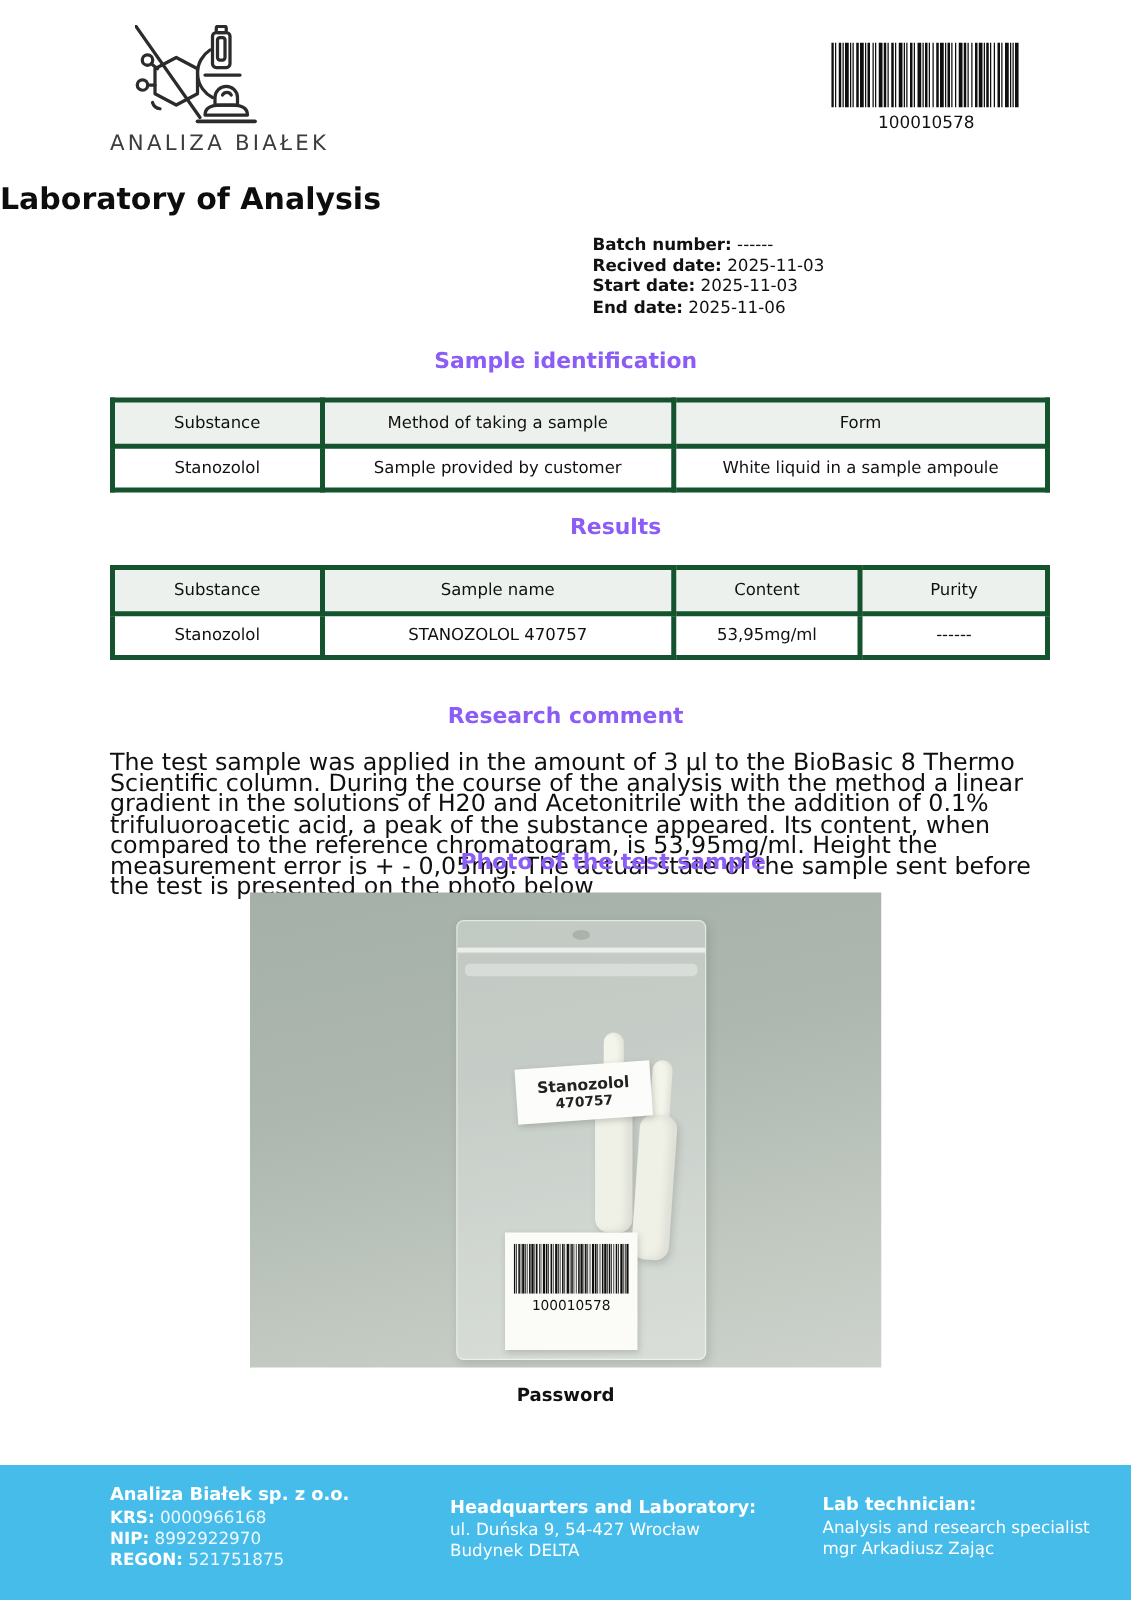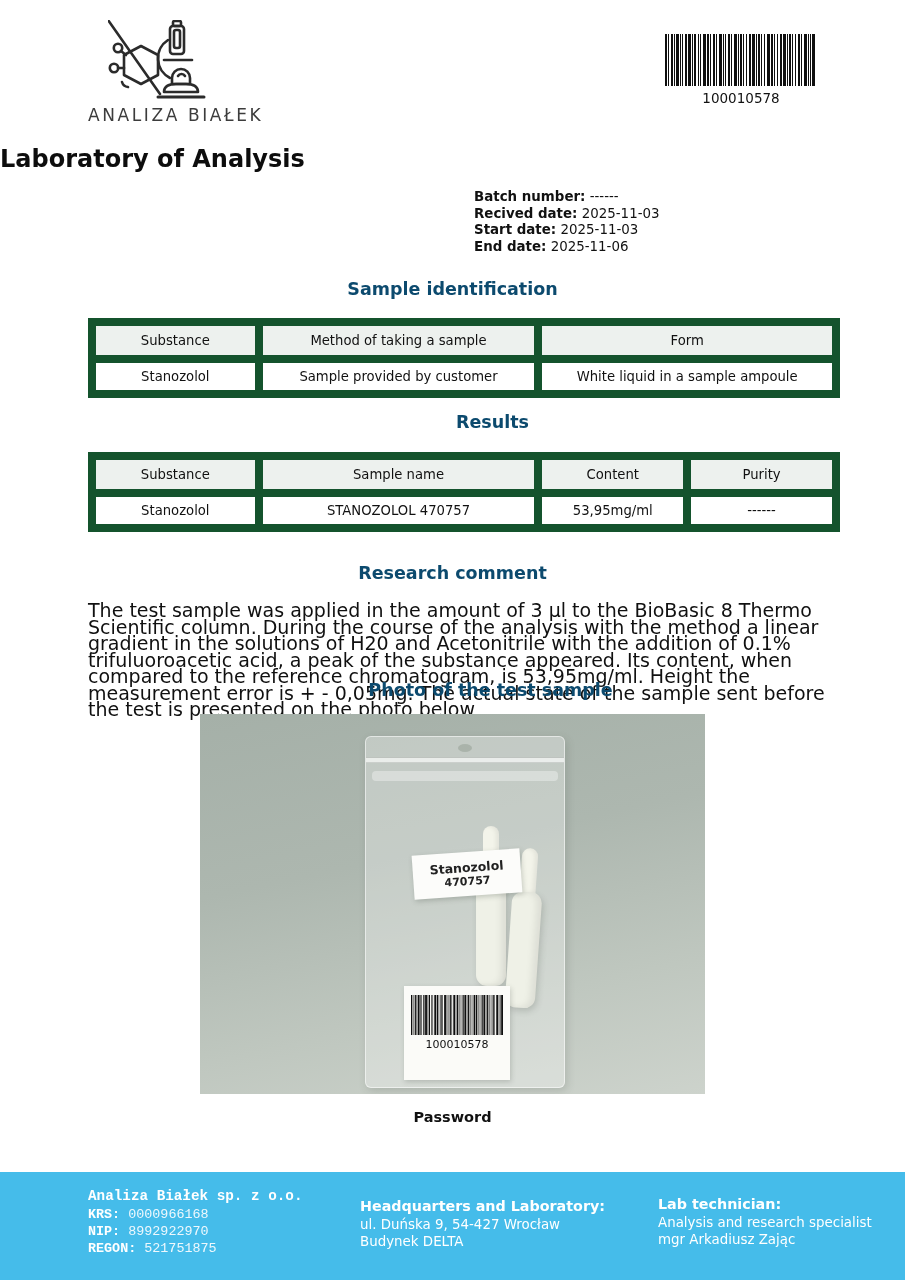--- a/index.html
+++ b/index.html
@@ -20,26 +20,26 @@
                font-size:24px; font-weight:bold; color:#0d0d0d; }
 
   
   .info { position:absolute; top:189px; font-size:13.4px; line-height:16.6px; }
   .info-left  { left:88px; }
   .info-right { left:474px; }
   .info b { font-weight:bold; }
 
   
   .sec-h { position:absolute; left:0; width:100%; text-align:center;
-           font-size:17.5px; font-weight:bold; color:#0c4a6e; }
+           font-size:17.5px; font-weight:bold; color:#8b5cf6; }
 
   
   table.grid { position:absolute; left:88px; width:752px; border-collapse:collapse;
                font-size:13.2px; table-layout:fixed; }
-  table.grid th, table.grid td { border:8px solid #14532d; text-align:center;
+  table.grid th, table.grid td { border:4px solid #14532d; text-align:center;
                font-weight:normal; padding:0 4px; }
   table.grid th { height:37px; background:#edf1ee; }
   table.grid td { height:35px; background:#fff; }
 
   
   .comment { position:absolute; left:88px; top:602px; width:766px;
              font-size:19px; line-height:16.5px; color:#101010; }
 
   
   .photo { position:absolute; left:200px; top:714px; width:505px; height:380px;
@@ -79,21 +79,21 @@
               font-size:14.5px; font-weight:bold; }
   .pw-value { position:absolute; left:0; top:1135px; width:100%; text-align:center;
               font-size:13.5px; }
 
   
   .footer { position:absolute; left:0; top:1172px; width:905px; height:108px; background:#45bcea; color:#fff; }
   .f-col { position:absolute; font-size:13.4px; line-height:17px; }
   .f-col .f-title { font-size:14.3px; font-weight:bold; margin-bottom:1px; }
   .f-col b { font-weight:bold;margin-top:34px; }
   .f-col span.val { color:#eef8fd; }
-  .f-company { left:88px; top:16px;font-family:Liberation Mono, monospace; }
+  .f-company { left:88px; top:16px; }
   .f-hq { left:360px; top:26px; }
   .f-tech { left:658px; top:24px; }
 </style>
 </head>
 <body>
 
 <div class="page">
 
   <div class="logo-wrap">
     <svg width="112" height="80" viewBox="0 0 112 80" fill="none" stroke="#2b2b2b" stroke-width="2.6" stroke-linecap="round" stroke-linejoin="round">

